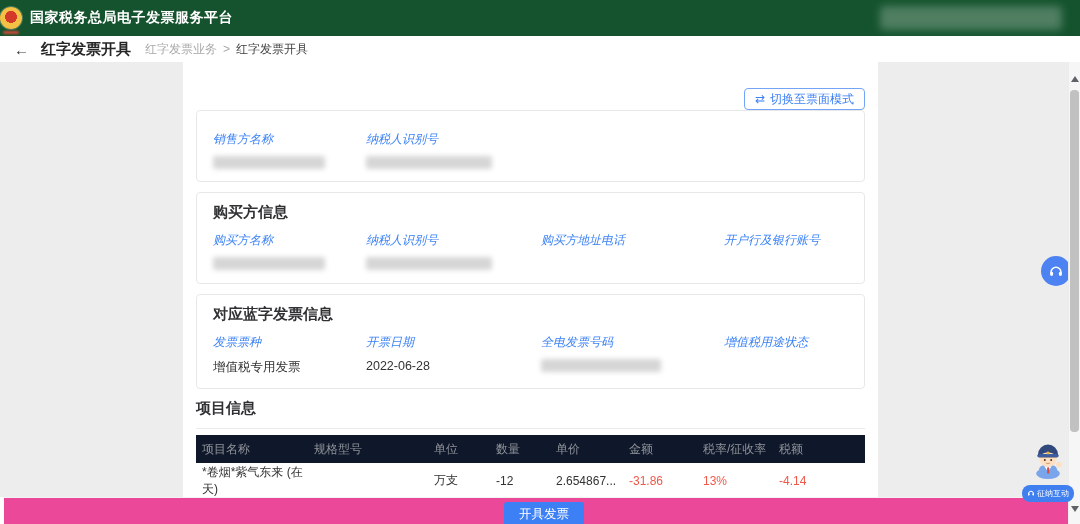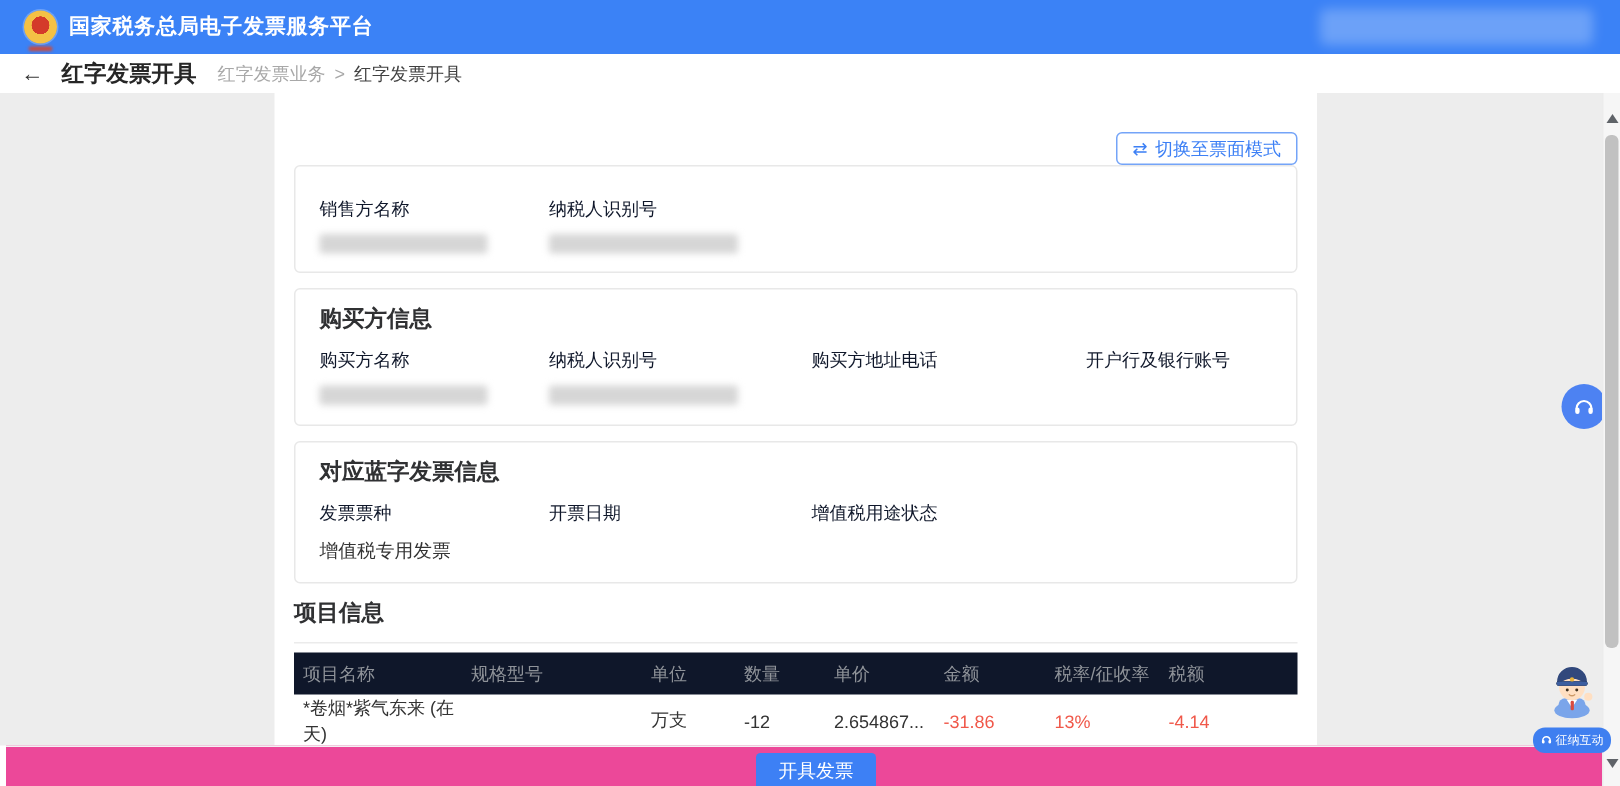--- a/index.html
+++ b/index.html
@@ -1,21 +1,21 @@
 <!DOCTYPE html>
 <html><head>
 <meta charset="utf-8">
 <style>
   * { margin:0; padding:0; box-sizing:border-box; }
   html,body { width:1080px; height:524px; overflow:hidden;
     font-family:"Liberation Sans","DejaVu Sans",sans-serif; background:#fff; }
 
   
   .app-header { position:absolute; left:0; top:0; width:1080px; height:36px;
-    background:#3b82f6; display:flex; align-items:center; padding:0 16px; }
+    background:#14532d; display:flex; align-items:center; padding:0 0; }
   .logo { width:22px; height:22px; border-radius:50%;
     background:radial-gradient(circle at 50% 45%, #d43a2a 0 36%, #f4c145 37% 78%, #e8a93c 79% 100%);
     box-shadow:0 0 0 1px rgba(255,255,255,.25); position:relative; }
   .logo::after { content:""; position:absolute; left:3px; bottom:-5px; width:16px; height:3px;
     background:#d04a38; filter:blur(1px); border-radius:2px; }
   .app-title { color:#fff; font-size:14px; font-weight:bold; margin-left:8px; letter-spacing:.5px; }
   .user-blur { position:absolute; right:18px; top:6px; width:182px; height:24px;
     background:rgba(255,255,255,.25); border-radius:4px; filter:blur(4px); }
 
   
@@ -32,21 +32,21 @@
 
   .switch-row { height:48px; position:relative; }
   .switch-btn { position:absolute; right:0; top:26px; height:22px; display:flex; align-items:center; gap:5px;
     border:1px solid #74a4f8; border-radius:4px; background:#fff; color:#3d80f5; font-size:12px;
     padding:0 10px; cursor:pointer; }
   .switch-icon { font-size:12px; line-height:1; }
 
   .card { border:1px solid #e8e8e8; border-radius:4px; padding:10px 16px 12px; margin-bottom:10px; }
   .card-title { font-size:15px; font-weight:bold; color:#303133; }
   .field-grid { display:grid; grid-template-columns:153px 175px 183px 1fr; margin-top:10px; }
-  .f-label { font-size:12px; color:#0f172a; }
+  .f-label { font-size:12px; color:#3b82f6;font-style:italic; }
   .f-value { font-size:12.5px; color:#333; margin-top:8px; min-height:14px; }
   .blur-block { height:13px; border-radius:2px; background:#d6d6d6; filter:blur(2.5px); margin-top:8px; }
   .w1 { width:112px; } .w2 { width:126px; } .w3 { width:120px; }
 
   .items-title { font-size:15px; font-weight:bold; color:#303133; margin:10px 0 10px; }
   .items-divider { height:1px; background:#ebebeb; }
   .tbl-header, .tbl-row { display:grid;
     grid-template-columns:112px 120px 62px 60px 73px 74px 76px 1fr;
     align-items:center; padding:0 6px 0 6px; }
   .tbl-header { height:28px; margin-top:6px; background:#0f172a; font-size:12px; color:#8f9399; }
@@ -145,20 +145,25 @@
 
     <div class="card">
       <div class="card-title">对应蓝字发票信息</div>
       <div class="field-grid">
         <div>
           <div class="f-label">发票票种</div>
           <div class="f-value">增值税专用发票</div>
         </div>
         <div>
           <div class="f-label">开票日期</div>
+          <div class="f-value">2022-06-28</div>
+        </div>
+        <div>
+          <div class="f-label">全电发票号码</div>
+          <div class="blur-block w3"></div>
         </div>
         <div>
           <div class="f-label">增值税用途状态</div>
           <div class="f-value"></div>
         </div>
       </div>
     </div>
 
     <div class="items-title">项目信息</div>
     <div class="items-divider"></div>

